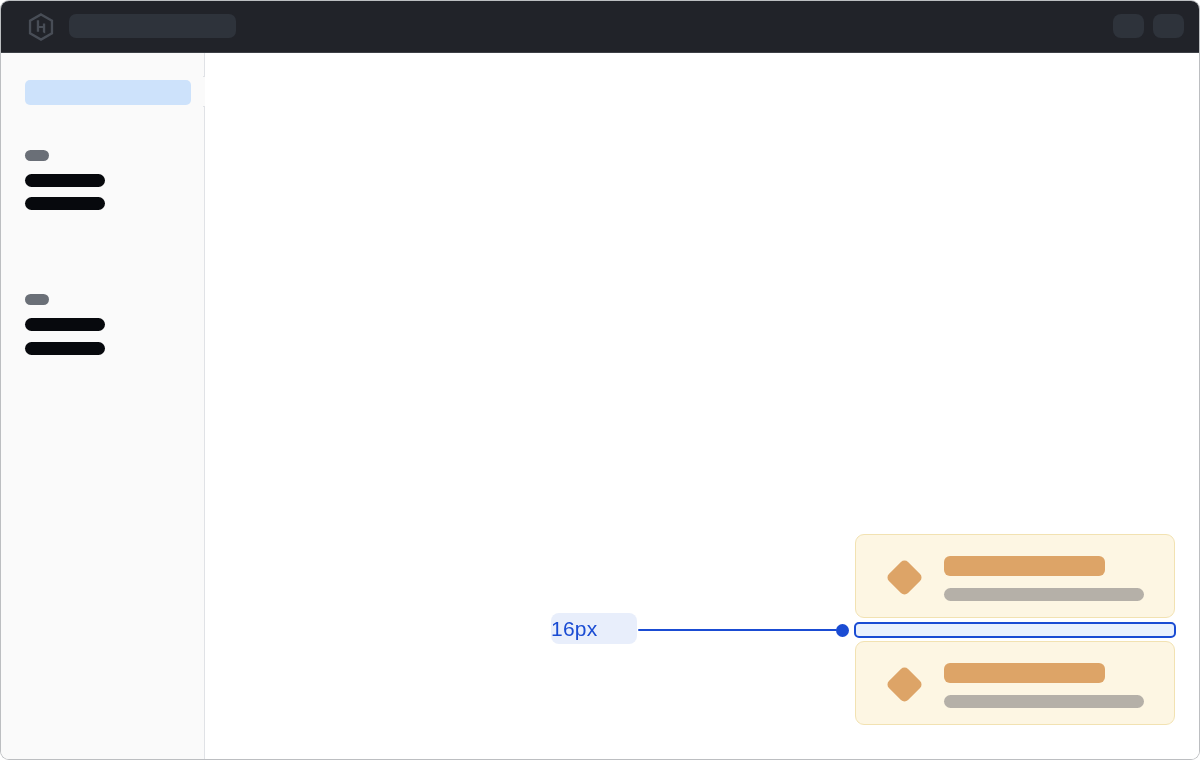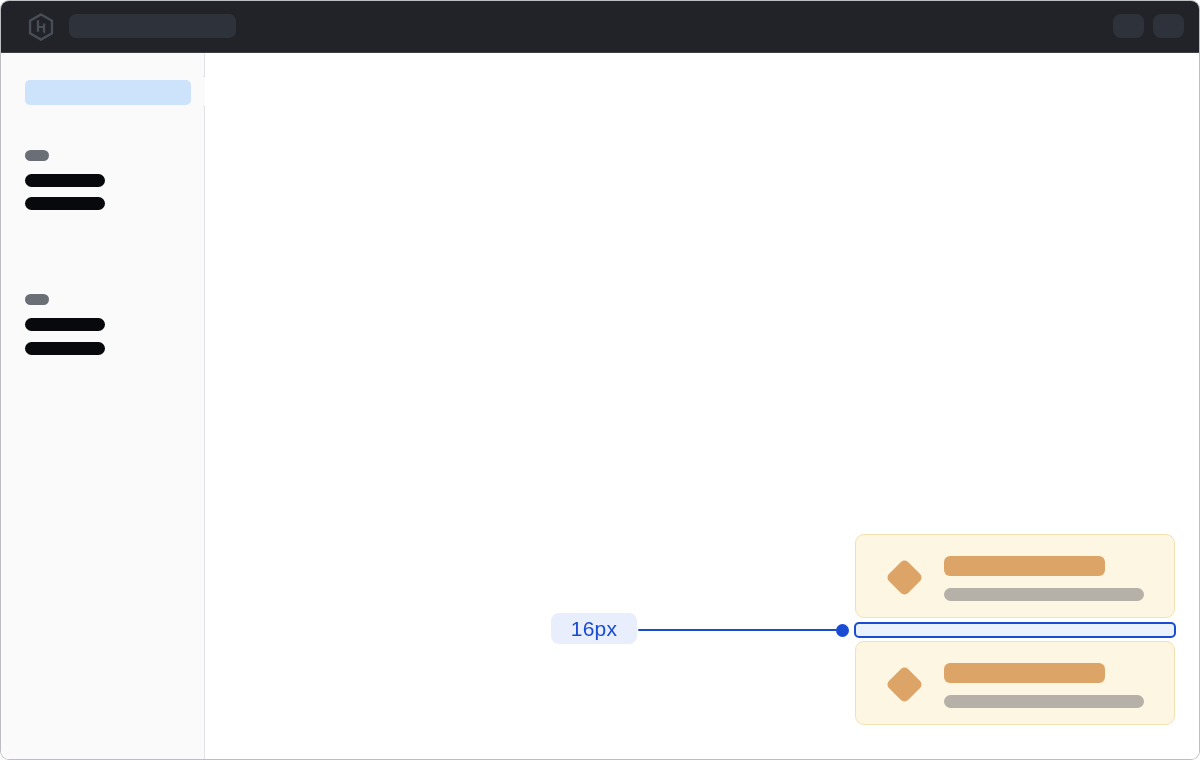--- a/index.html
+++ b/index.html
@@ -100,21 +100,21 @@
     background: var(--accent-blue); border-radius: 2px;
   }
   .leader-dot {
     position: absolute; left: 834.5px; top: 622.5px; width: 13px; height: 13px;
     background: var(--accent-blue); border-radius: 50%;
   }
   .gap-label {
     position: absolute; left: 550px; top: 612px; width: 86px; height: 31px;
     background: var(--label-bg); border-radius: 8px;
     color: var(--accent-blue);
-    font-size: 21px; font-weight: 500; line-height: 31px; text-align: center;
+    font-size: 21px; font-weight: 500; line-height: 31px; text-align: left;
     letter-spacing: 0.2px;
   }
 </style>
 </head>
 <body>
 
 <div class="frame">
 
   <header class="navbar">
     <svg class="nav-logo" viewBox="0 0 24 24">

